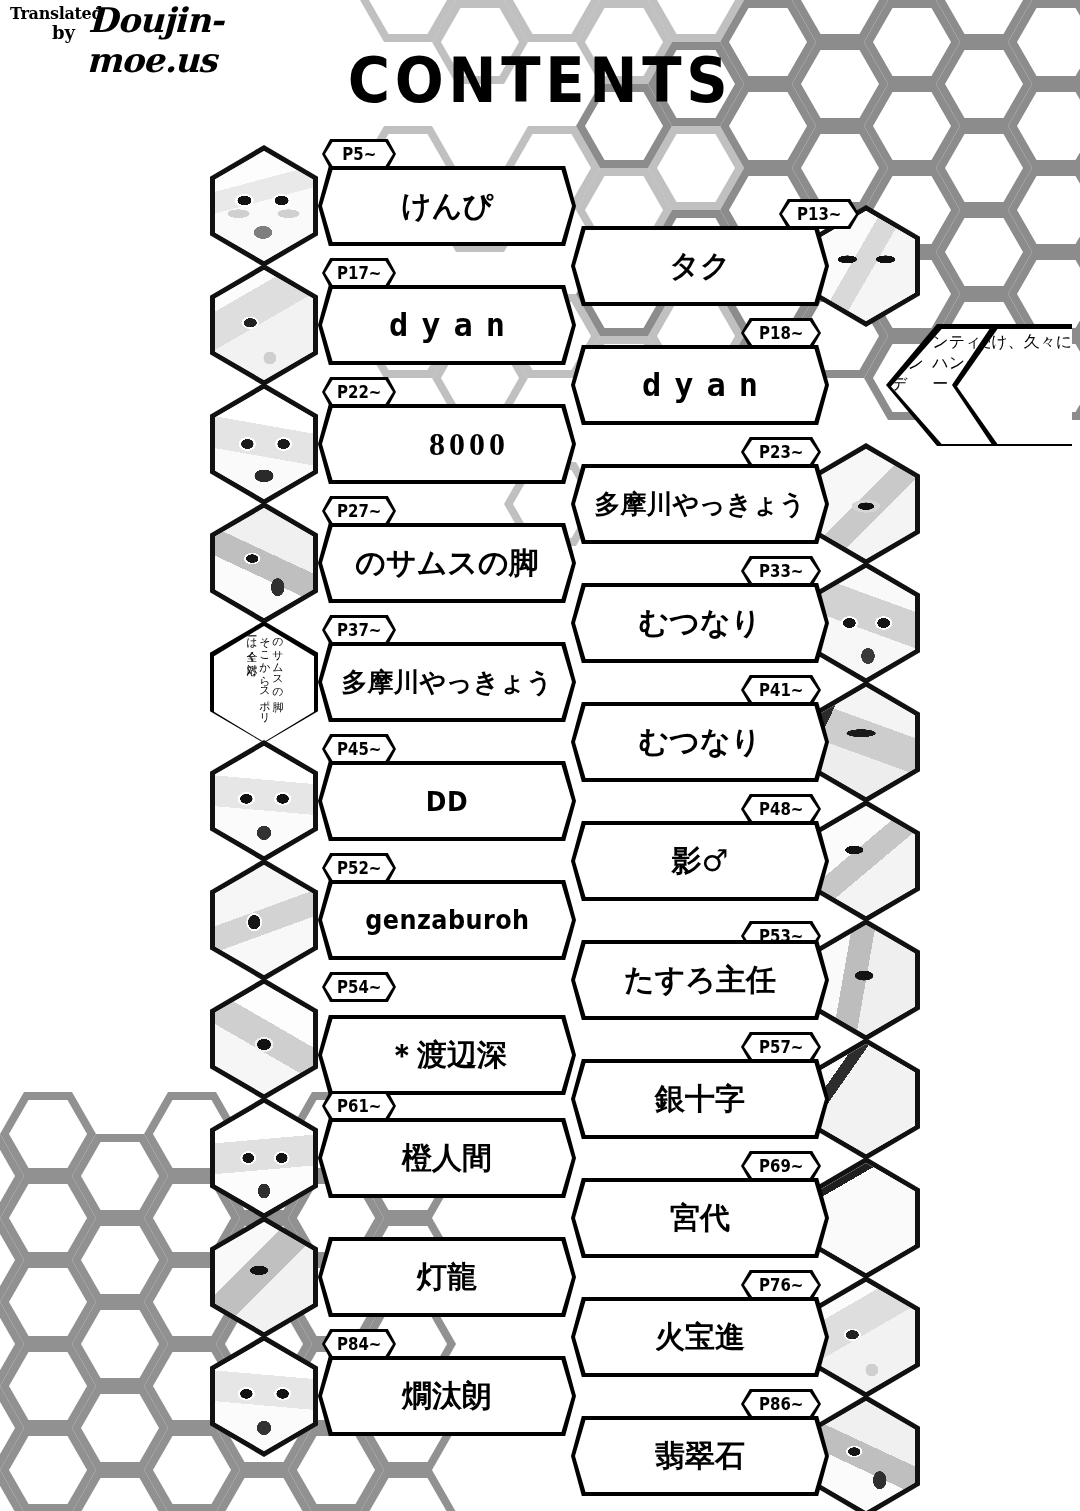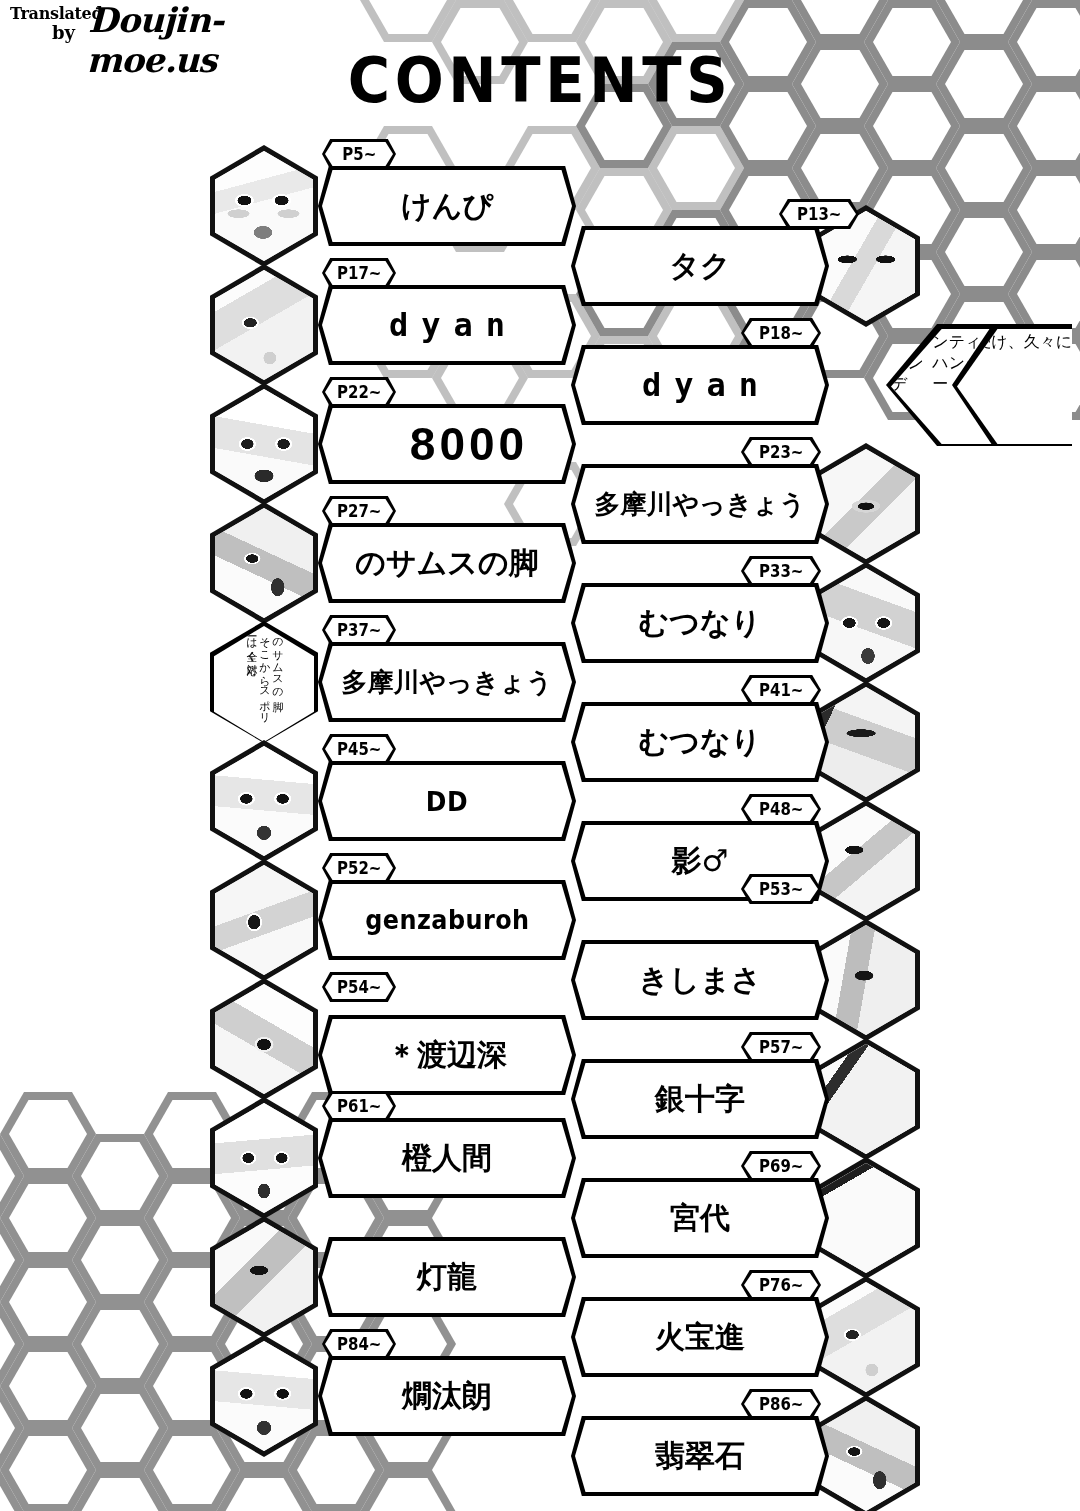--- a/index.html
+++ b/index.html
@@ -230,22 +230,22 @@
   .plate .ptext{
     font-family:"DejaVu Sans","Liberation Sans",sans-serif;
     font-weight:bold;font-size:30px;color:#000;
     white-space:nowrap;letter-spacing:0px;
   }
   .plate.mono .ptext{
     font-family:"DejaVu Sans Mono","Liberation Mono",monospace;
     font-size:32px;letter-spacing:13px;padding-left:13px;
   }
   .plate.mononum .ptext{
-    font-family:Liberation Sans, sans-serif;
-    font-size:46px;letter-spacing:4px;padding-left:4px;margin-left:40px;
+    font-family:Liberation Serif, serif;
+    font-size:32px;letter-spacing:4px;padding-left:4px;margin-left:40px;
   }
   .plate.latin .ptext{
     font-family:"DejaVu Sans","Liberation Sans",sans-serif;
     font-size:27px;letter-spacing:0.5px;transform:scaleX(0.92);
   }
   .plate.small .ptext{font-size:26px;}
 </style>
 </head>
 <body>
 
@@ -532,27 +532,27 @@
       <div class="plate latin small" style="left:318px;top:880px;width:258px">
         <div class="pinner">
           <span class="ptext">genzaburoh</span>
         </div>
       </div>
       <div class="portrait" style="left:812px;top:919px">
         <div class="inner">
           <div class="art face-n"></div>
         </div>
       </div>
-      <div class="pagebadge" style="left:741px;top:874px;width:80px">
+      <div class="pagebadge" style="left:741px;top:921px;width:80px">
         <div class="pin"></div>
         <span class="ptxt">P53~</span>
       </div>
       <div class="plate" style="left:571px;top:940px;width:258px">
         <div class="pinner">
-          <span class="ptext">きしまさ</span>
+          <span class="ptext">たすろ主任</span>
         </div>
       </div>
       <div class="portrait" style="left:210px;top:978px">
         <div class="inner">
           <div class="art face-o"></div>
         </div>
       </div>
       <div class="pagebadge" style="left:322px;top:972px;width:74px">
         <div class="pin"></div>
         <span class="ptxt">P54~</span>

